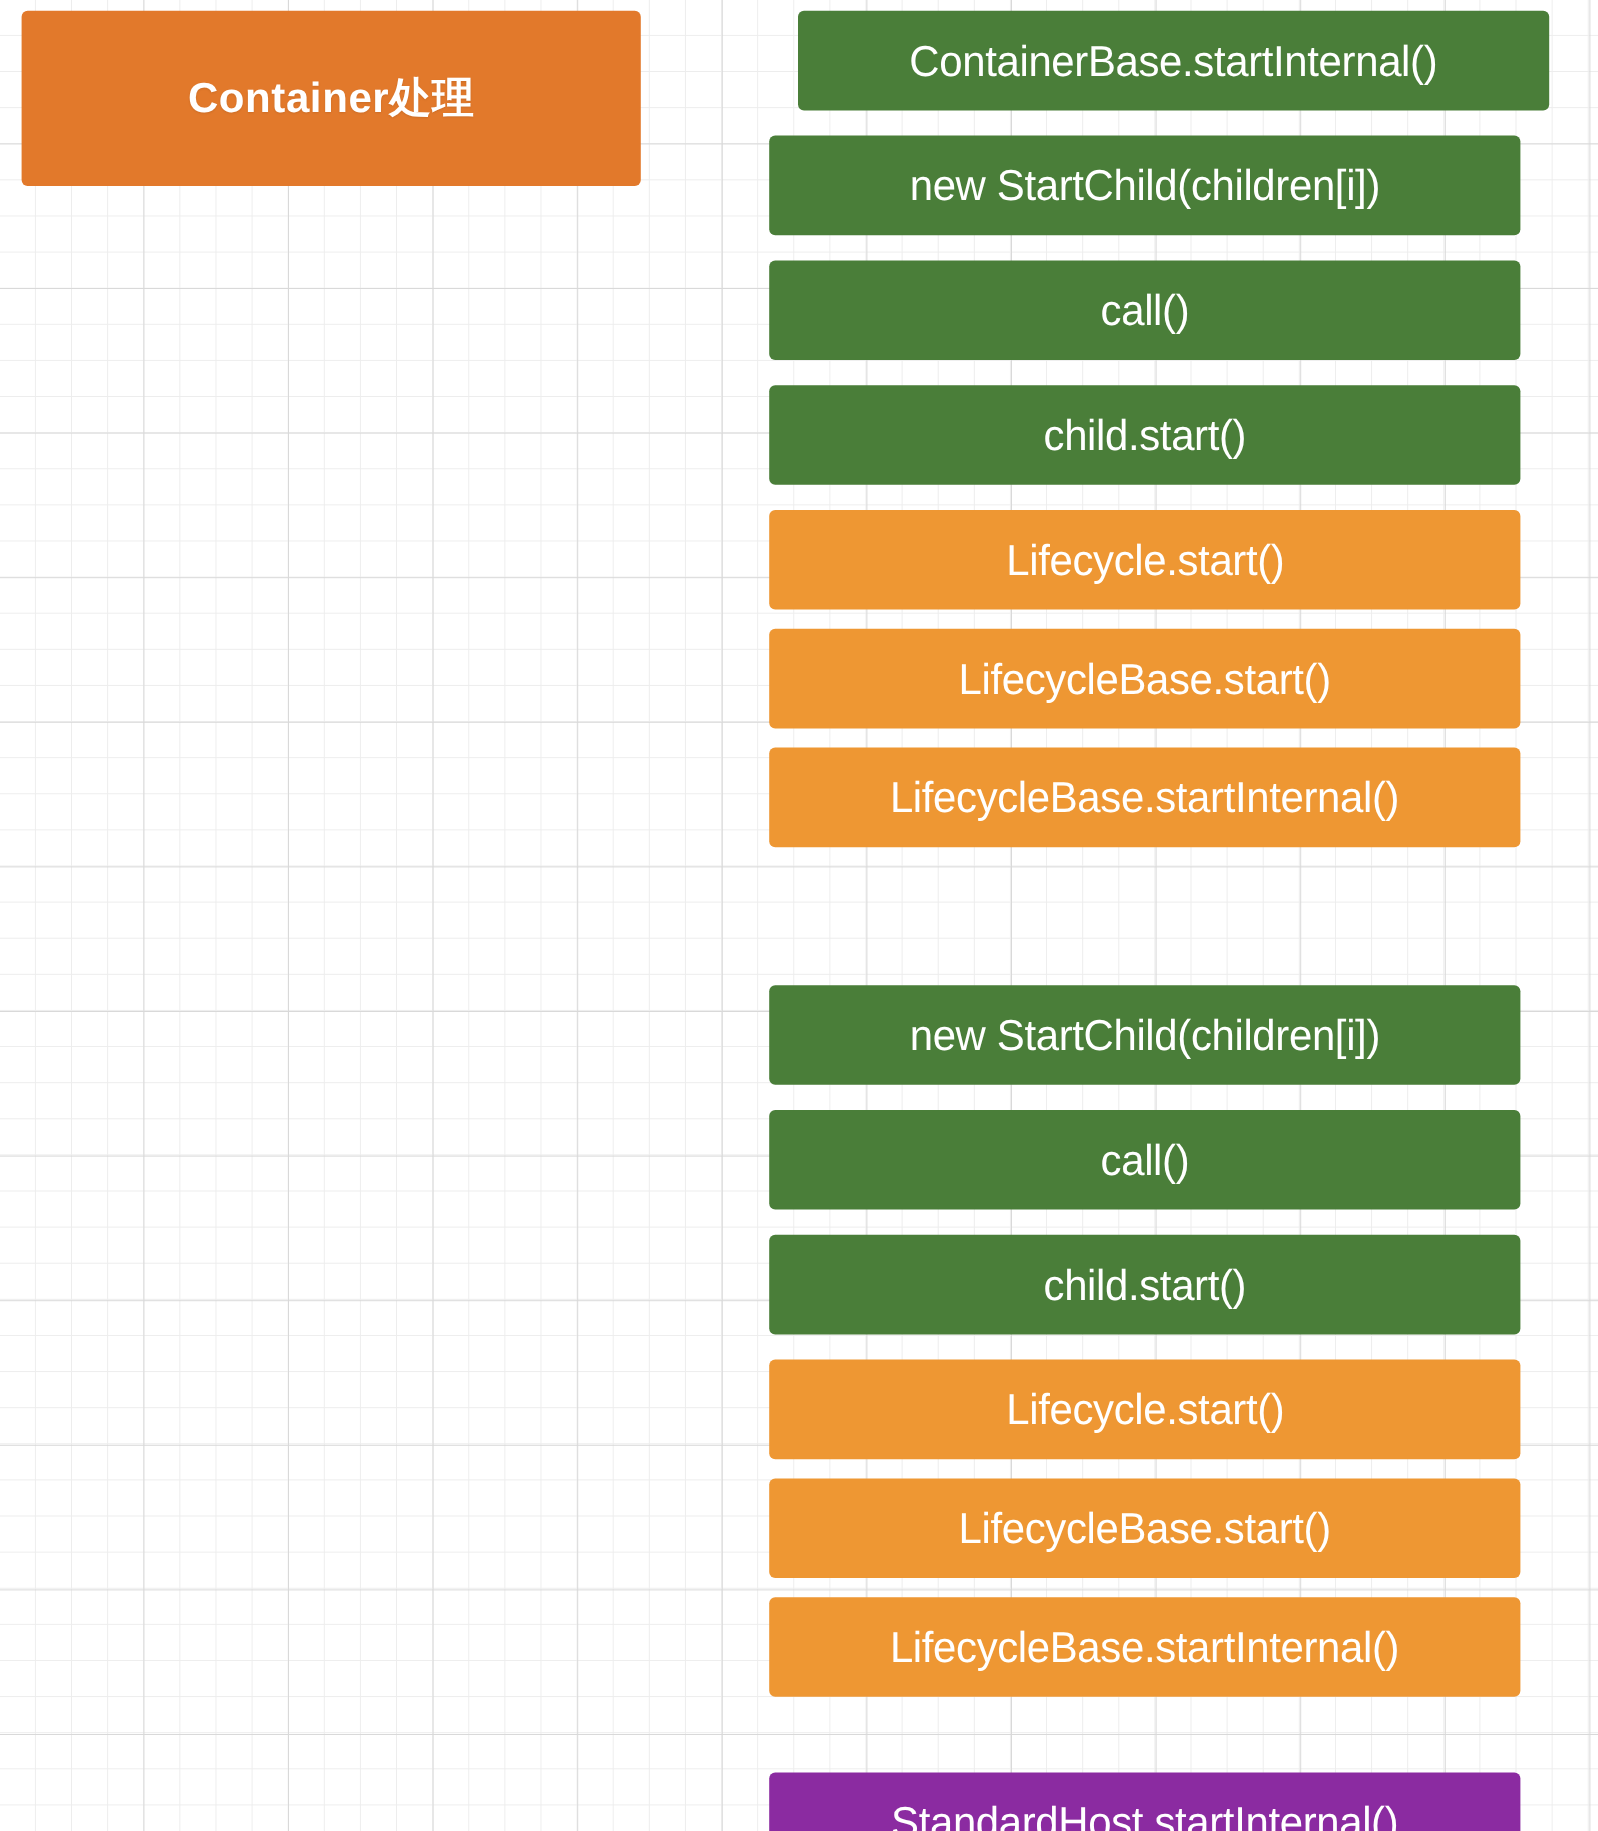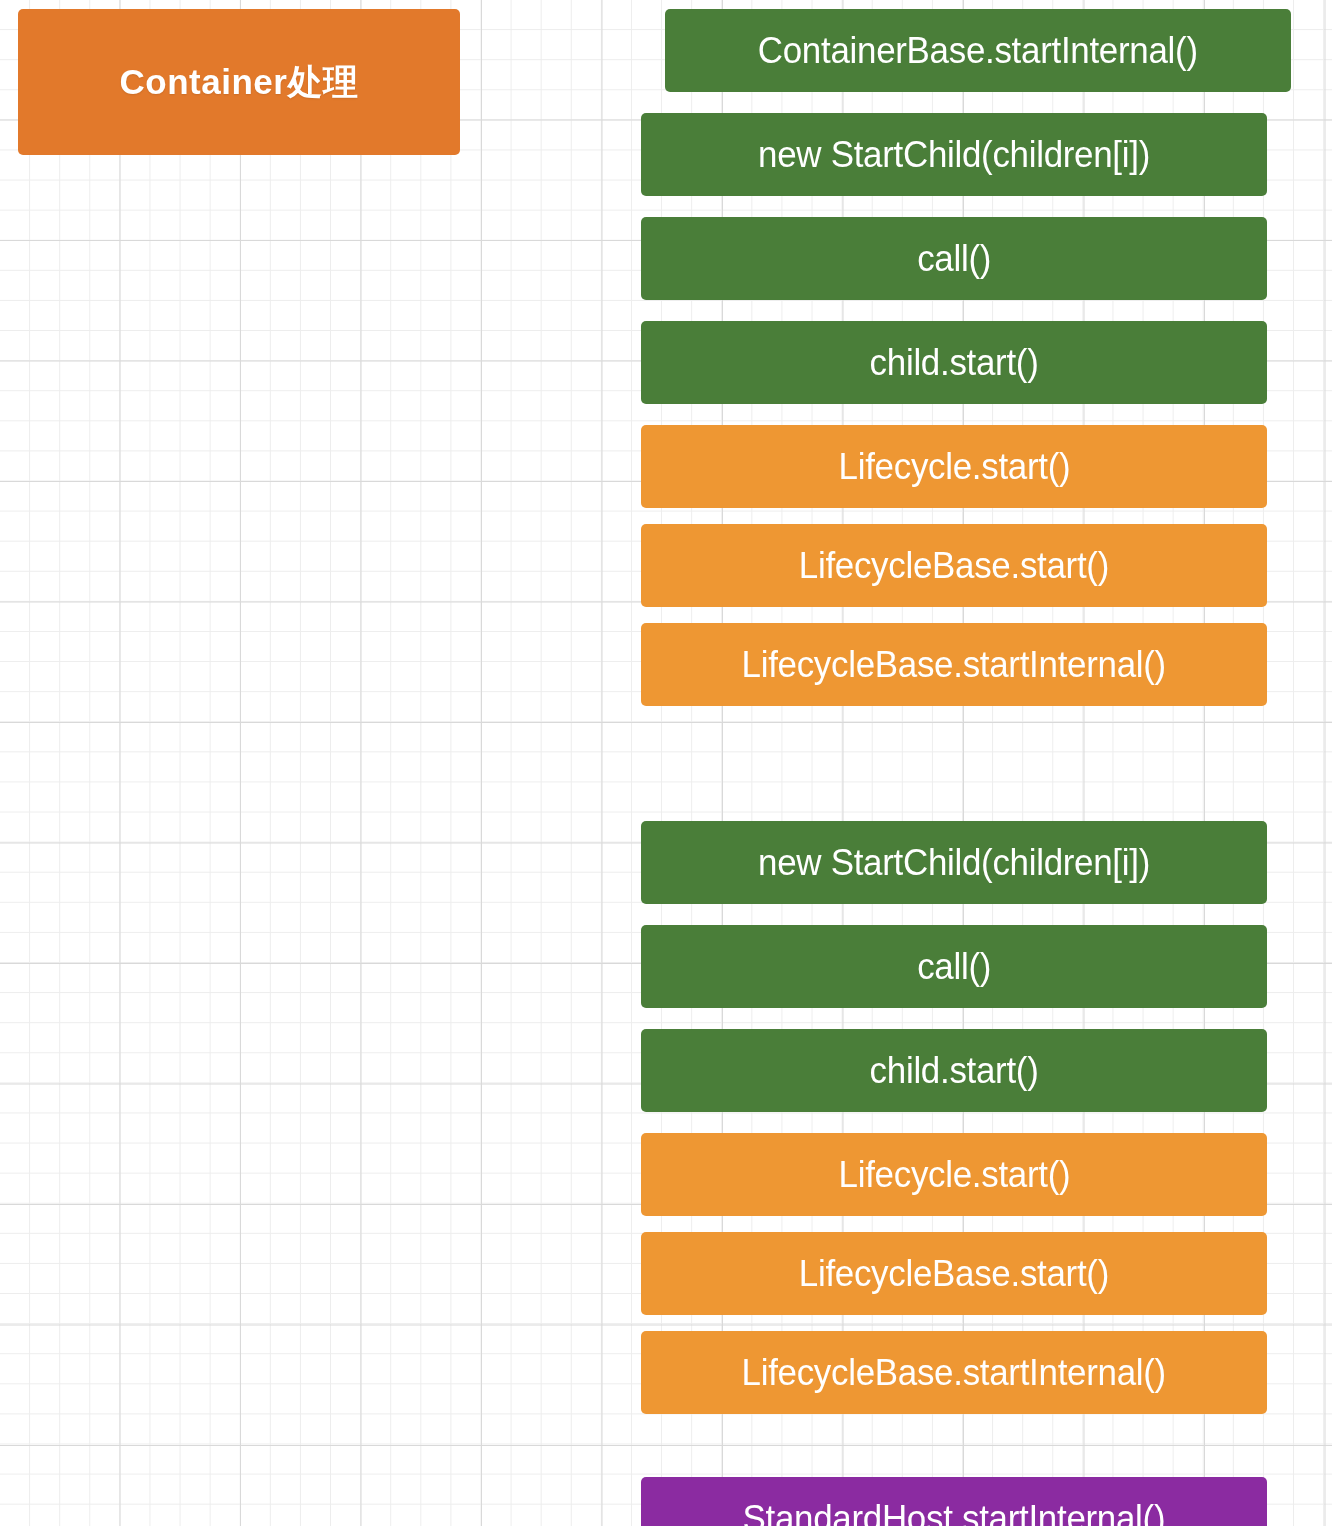--- a/index.html
+++ b/index.html
@@ -35,21 +35,21 @@
       -1px -1px,
       -1px -1px,
       -1px -1px,
       -1px -1px;
   }
 
   .title-card {
     position: absolute;
     left: 18px;
     top: 9px;
-    width: 442px;
+    width: 516px;
     height: 146px;
     border-radius: 5px;
     display: flex;
     align-items: center;
     justify-content: center;
     box-sizing: border-box;
   }
   .title-card-label {
     color: #ffffff;
     font-size: 35px;

